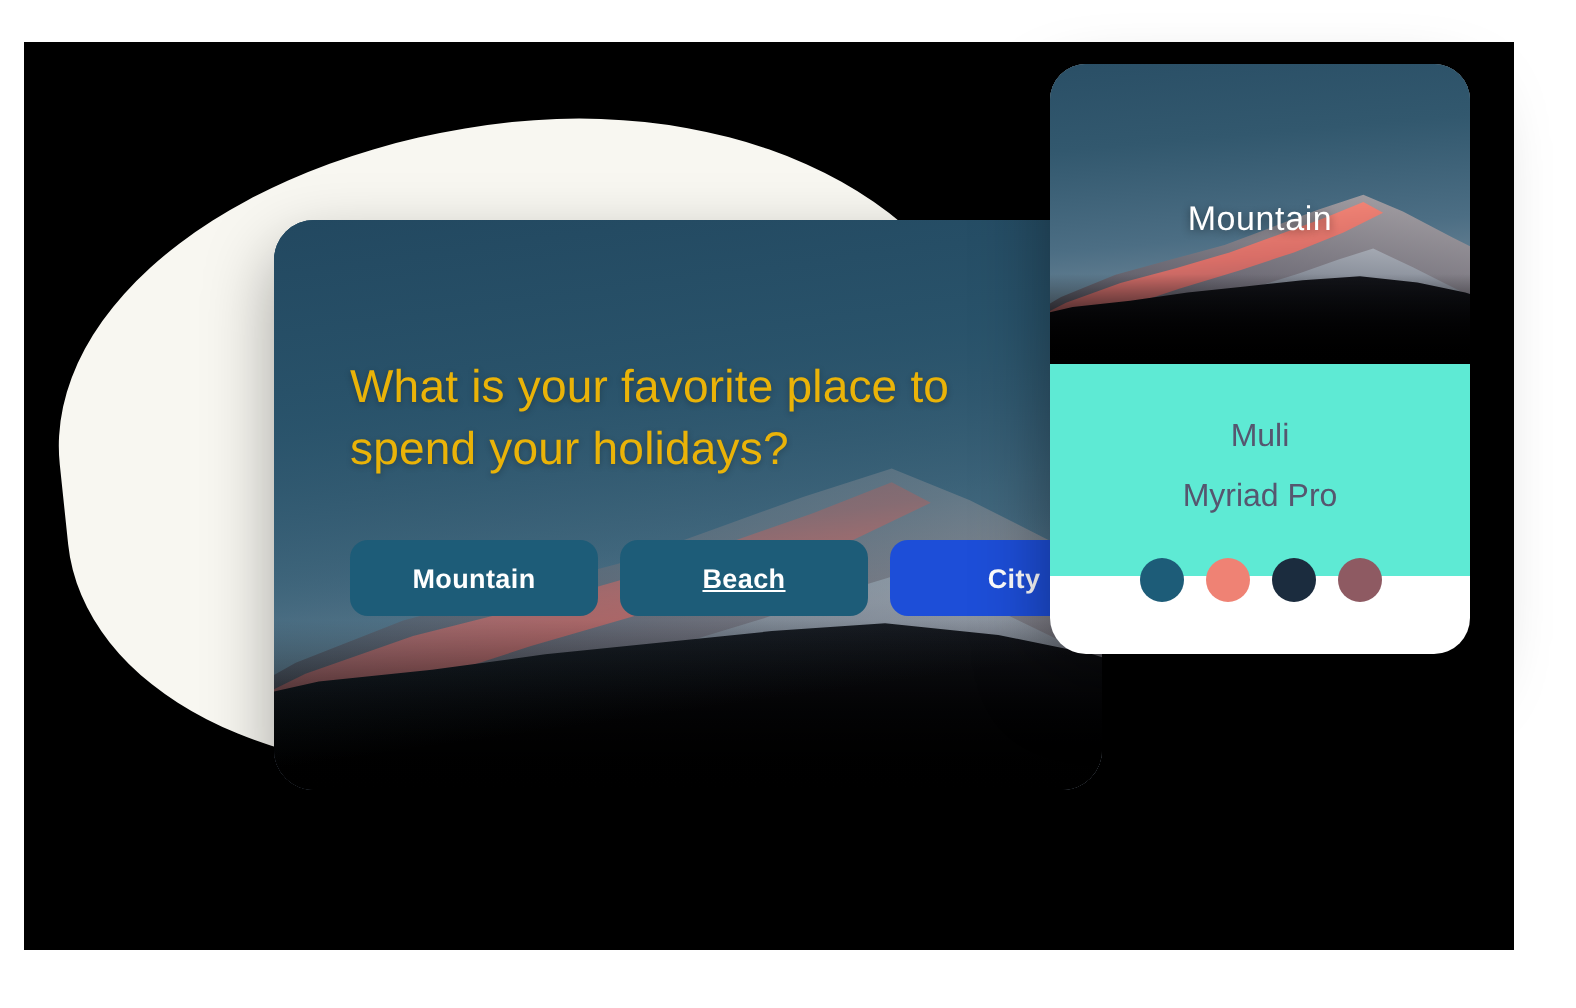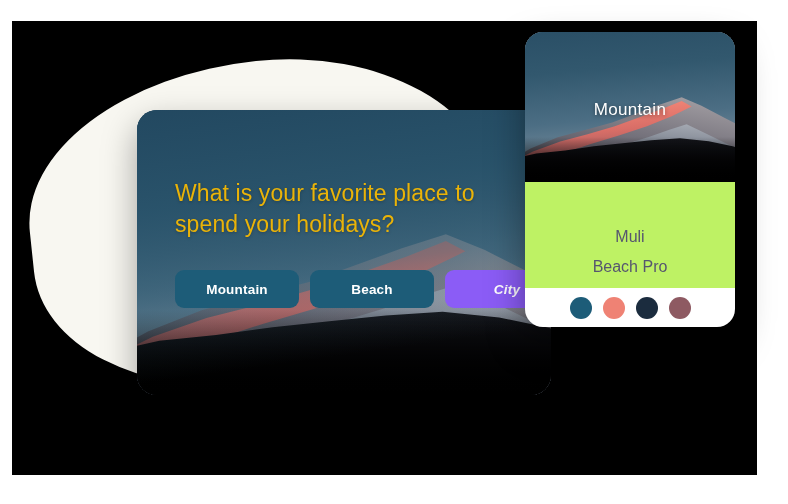--- a/index.html
+++ b/index.html
@@ -206,22 +206,22 @@
     color: #ffffff;
     font-size: 17px;
     font-weight: 400;
     letter-spacing: .3px;
     text-shadow: 0 1px 4px rgba(0,0,0,.45);
     z-index: 3;
   }
   .preview-body {
     position: relative;
     height: 106px;
-    background: #bef264;
-    padding-top: 40px;
+    background: #5eead4;
+    padding-top: 22px;
   }
   .font-name {
     text-align: center;
     color: #56566f;
     font-size: 16px;
     line-height: 1.85;
     font-weight: 400;
   }
   .swatches {
     display: flex;
@@ -253,42 +253,42 @@
       <div class="ridge-mid"></div>
       <div class="ridge-near"></div>
       <div class="gloom"></div>
     </div>
     <div class="tint"></div>
 
     <div class="q-text">What is your favorite place to spend your holidays?</div>
 
     <div class="choices">
       <button class="choice" style="background: rgb(29, 92, 120);">Mountain</button>
-      <button class="choice" style="background: rgb(29, 92, 120);">Beach</button>
-      <button class="choice" style="background: #8b5cf6; font-style: italic;">City</button>
+      <button class="choice" style="background: rgb(29, 92, 120); text-decoration: underline;">Beach</button>
+      <button class="choice" style="background: #1d4ed8;">City</button>
     </div>
   </div>
 
   <div class="preview-card">
 
     <div class="preview-hero">
       <div class="photo">
         <div class="sky"></div>
         <div class="ridge-far"></div>
         <div class="glow"></div>
         <div class="ridge-mid"></div>
         <div class="ridge-near"></div>
         <div class="gloom"></div>
       </div>
       <div class="hero-label">Mountain</div>
     </div>
 
     <div class="preview-body">
       <div class="font-name" style="color: rgb(86, 86, 111);">Muli</div>
-      <div class="font-name" style="color: rgb(86, 86, 111);">Beach Pro</div>
+      <div class="font-name" style="color: rgb(86, 86, 111);">Myriad Pro</div>
 
       <div class="swatches">
         <div class="swatch" style="background: rgb(29, 92, 120);"></div>
         <div class="swatch" style="background: rgb(239, 130, 116);"></div>
         <div class="swatch" style="background: rgb(27, 44, 62);"></div>
         <div class="swatch" style="background: rgb(142, 90, 98);"></div>
       </div>
     </div>
   </div>
 

